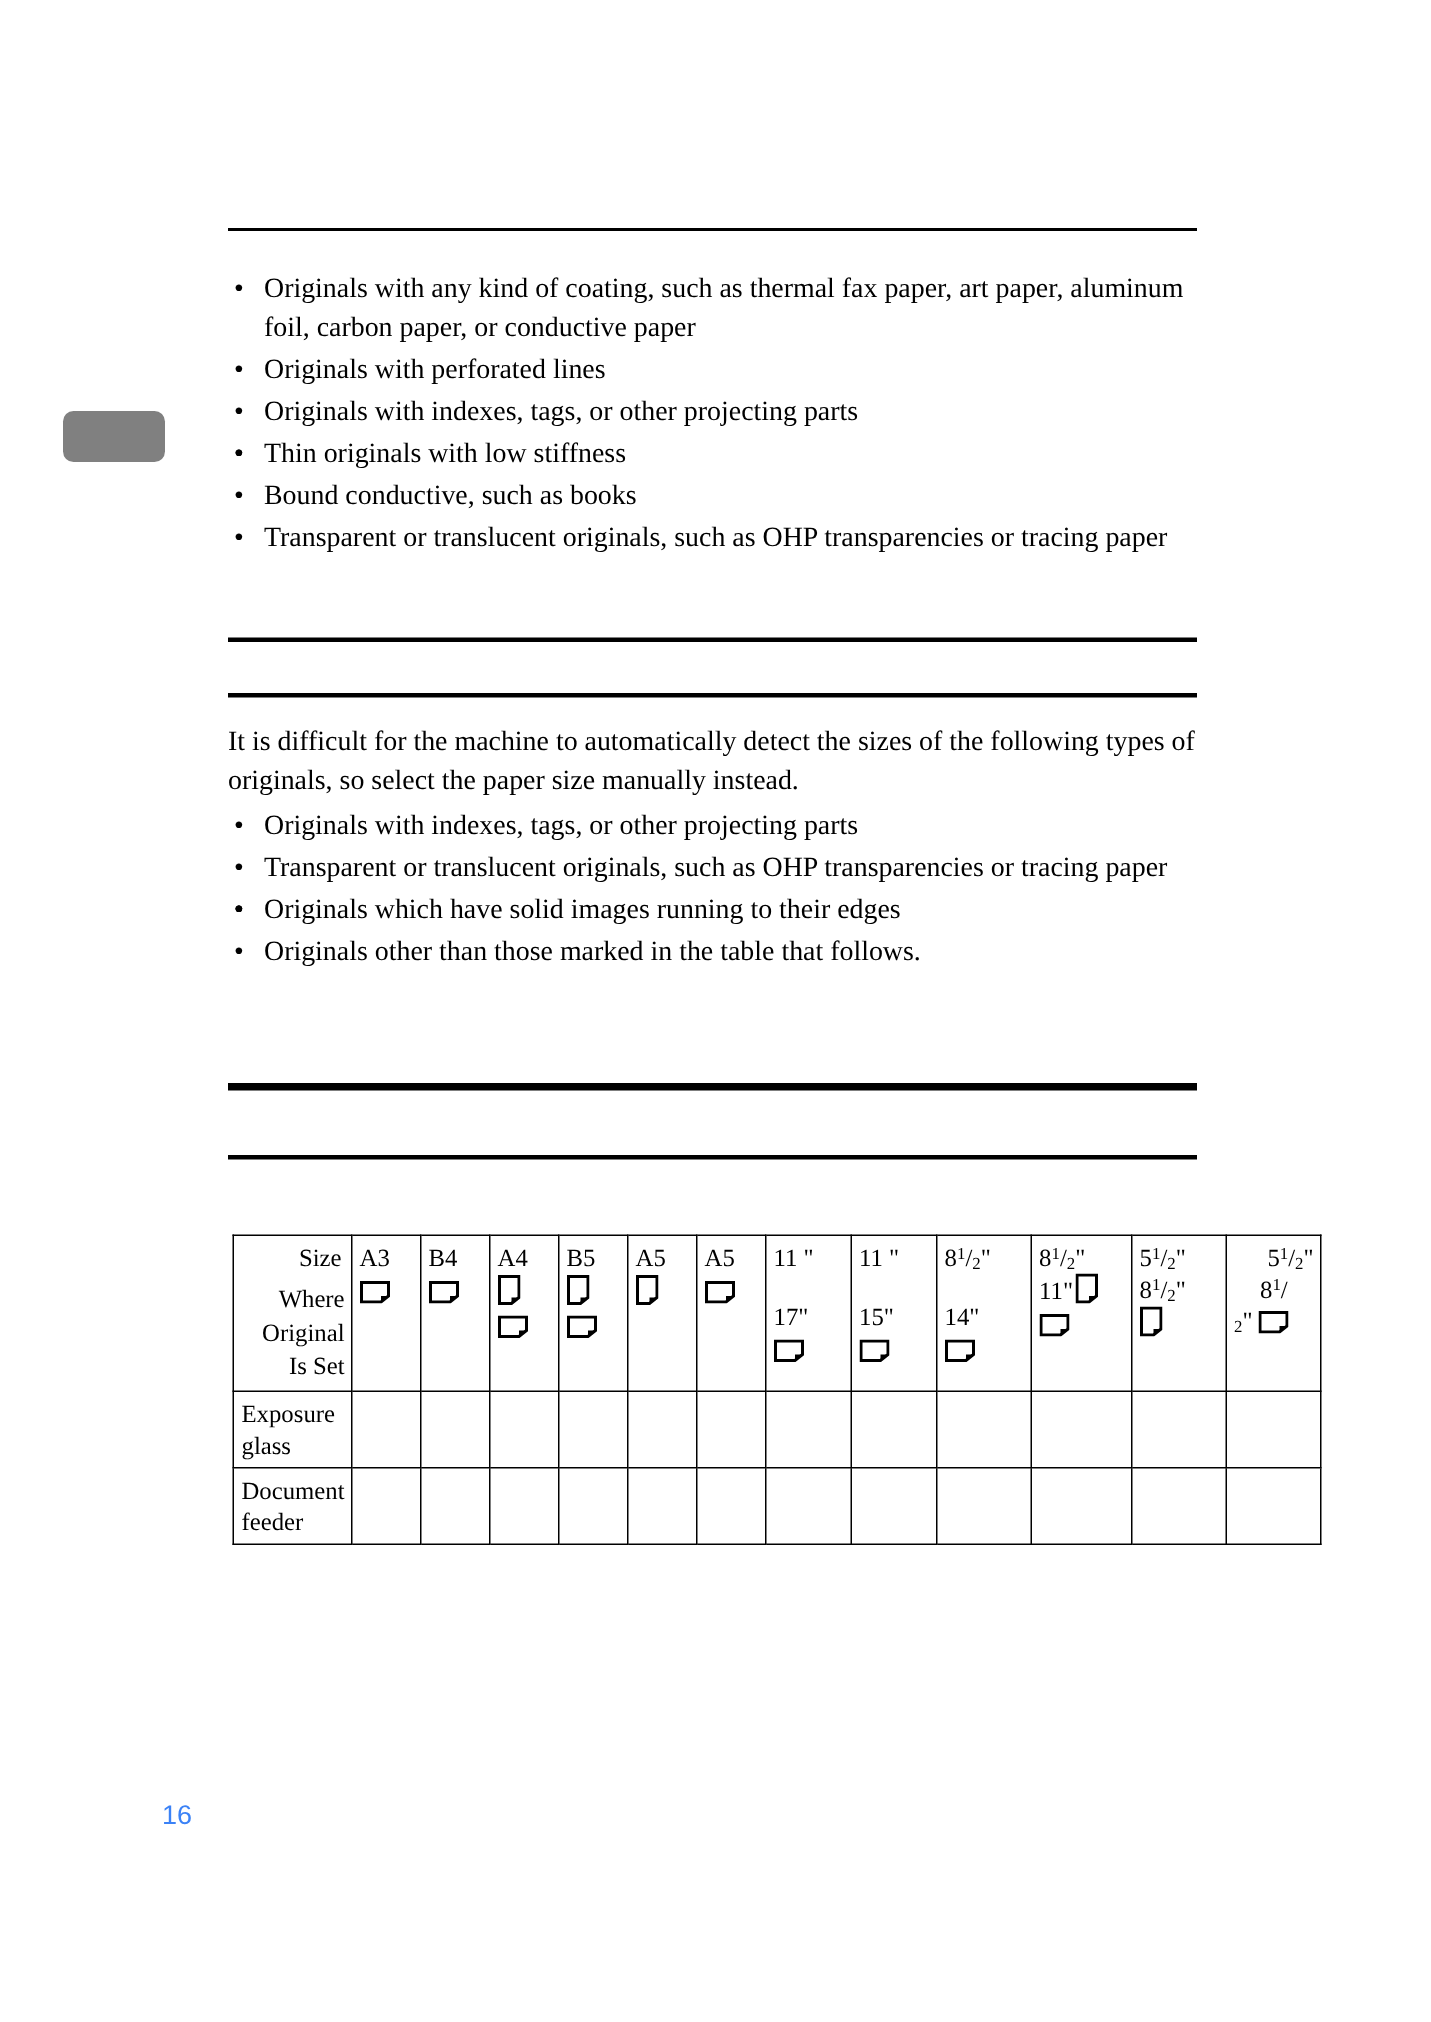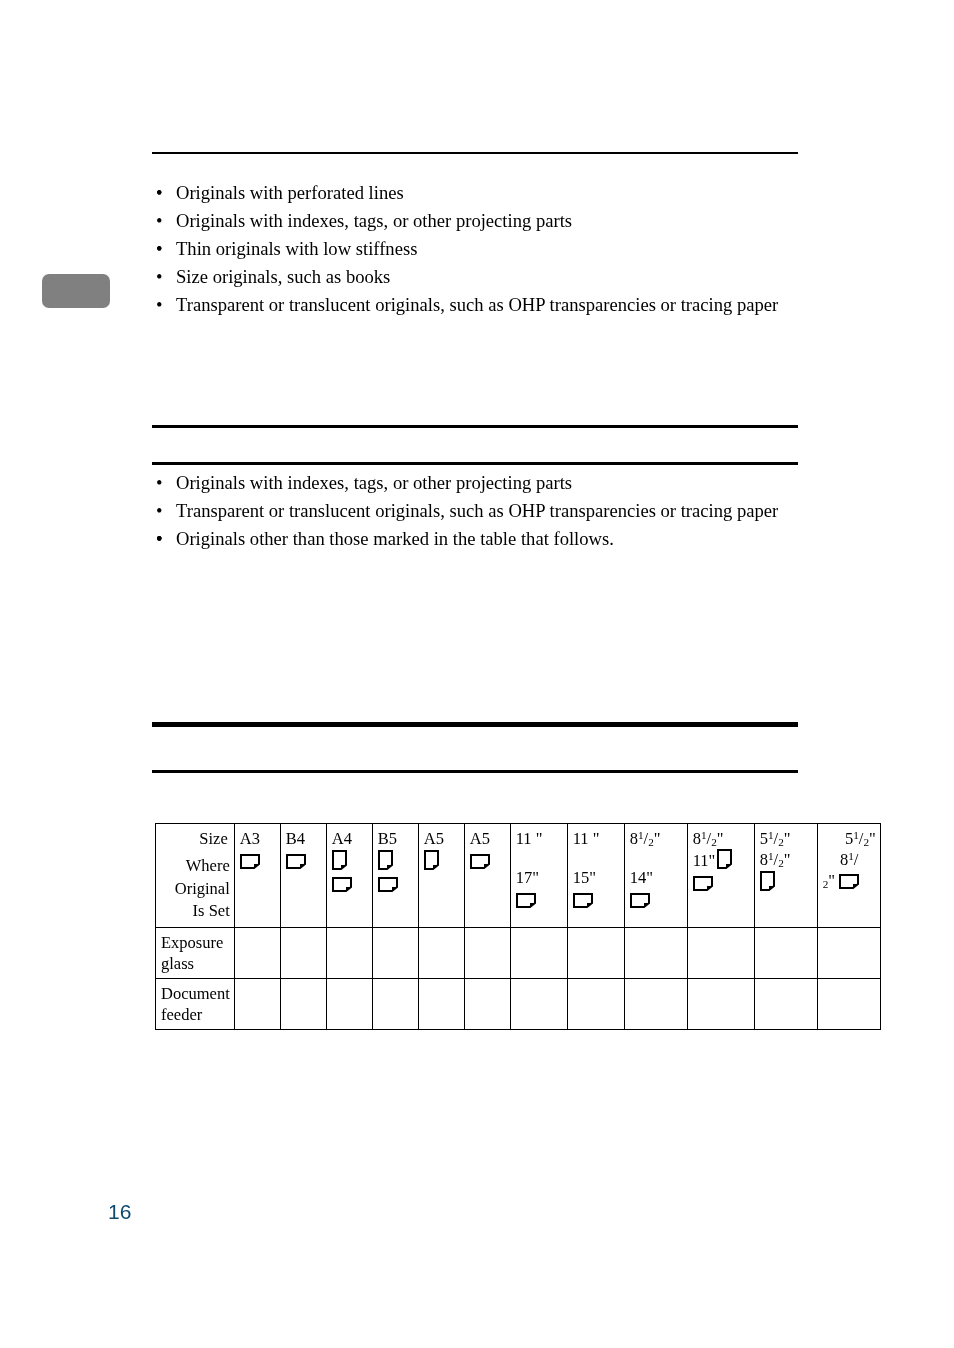--- a/index.html
+++ b/index.html
@@ -149,86 +149,89 @@
 
   .icon-block { display: block; margin-top: 1px; }
   .icon-inline { display: inline-block; margin-left: 2px; }
 
   
   .page-number {
     position: absolute;
     left: 108px;
     top: 1200px;
     font-family: "Liberation Sans", "DejaVu Sans", sans-serif;
-    font-size: 21px;
-    color: #0c4a6e;
+    font-size: 18px;
+    color: #3b82f6;
   }
 </style>
 </head>
 <body>
 
 <div class="page">
 
   <div class="margin-tab"></div>
 
   <div class="content" style="top:152px;">
     <div class="rule rule-thin"></div>
     <ul class="bullets" style="margin-top:26px;">
       <li>
         <span class="bullet-dot">•</span>
+        <span>Originals with any kind of coating, such as thermal fax paper, art paper, aluminum foil, carbon paper, or conductive paper</span>
       </li>
       <li>
         <span class="bullet-dot">•</span>
         <span>Originals with perforated lines</span>
       </li>
       <li>
         <span class="bullet-dot">•</span>
         <span>Originals with indexes, tags, or other projecting parts</span>
       </li>
       <li>
         <span class="bullet-dot">•</span>
       </li>
       <li>
         <span class="bullet-dot">•</span>
         <span>Thin originals with low stiffness</span>
       </li>
       <li>
         <span class="bullet-dot">•</span>
-        <span>Size originals, such as books</span>
+        <span>Bound conductive, such as books</span>
       </li>
       <li>
         <span class="bullet-dot">•</span>
         <span>Transparent or translucent originals, such as OHP transparencies or tracing paper</span>
       </li>
     </ul>
   </div>
 
   <div class="content" style="top:425px;">
     <div class="rule rule-medium"></div>
   </div>
 
   <div class="content" style="top:462px;">
     <div class="rule rule-medium"></div>
+    <p class="para" style="margin-top:17px;">It is difficult for the machine to automatically detect the sizes of the following types of originals, so select the paper size manually instead.</p>
     <ul class="bullets" style="margin-top:5px;">
       <li>
         <span class="bullet-dot">•</span>
         <span>Originals with indexes, tags, or other projecting parts</span>
       </li>
       <li>
         <span class="bullet-dot">•</span>
         <span>Transparent or translucent originals, such as OHP transparencies or tracing paper</span>
       </li>
       <li>
         <span class="bullet-dot">•</span>
       </li>
       <li>
         <span class="bullet-dot">•</span>
       </li>
       <li>
         <span class="bullet-dot">•</span>
+        <span>Originals which have solid images running to their edges</span>
       </li>
       <li>
         <span class="bullet-dot">•</span>
         <span>Originals other than those marked     in the table that follows.</span>
       </li>
     </ul>
   </div>
 
   <div class="content" style="top:722px;">
     <div class="rule rule-thick"></div>

